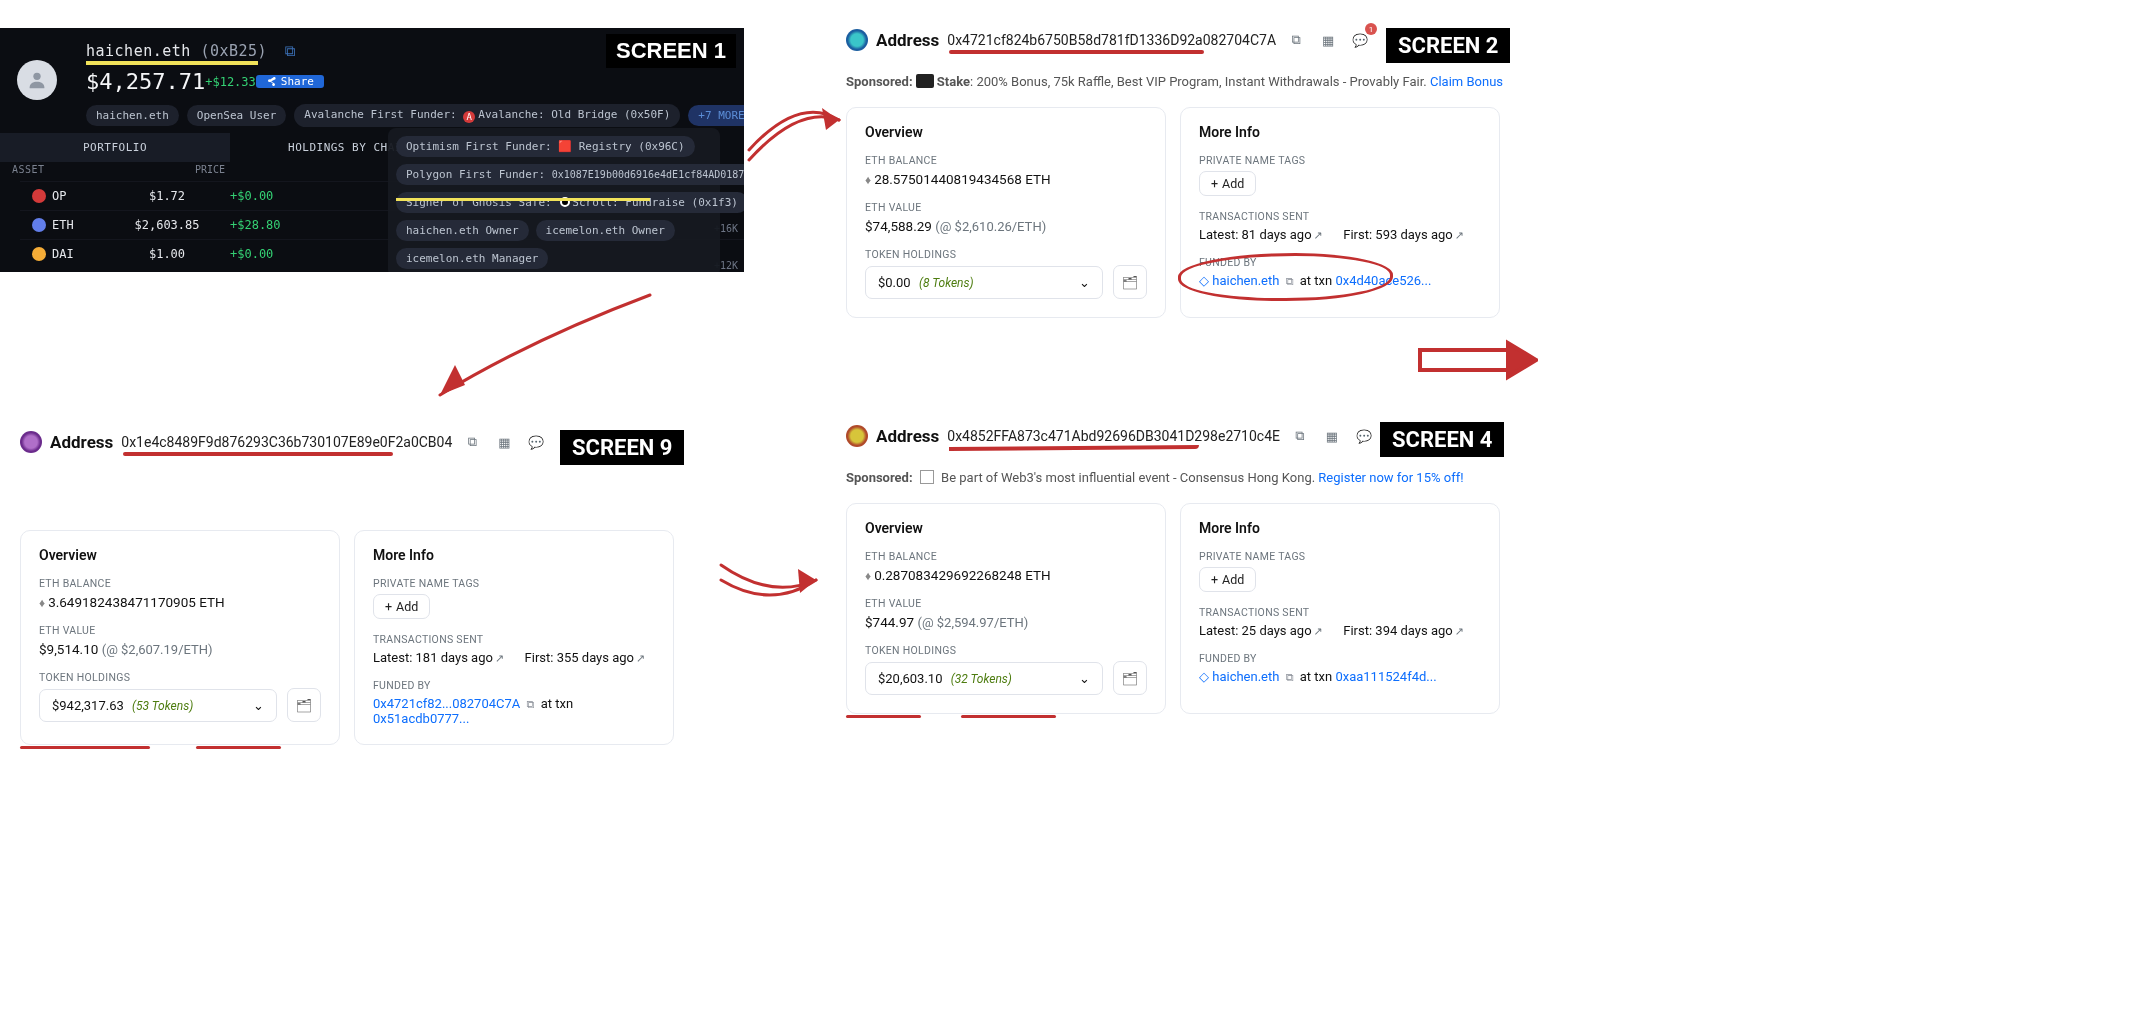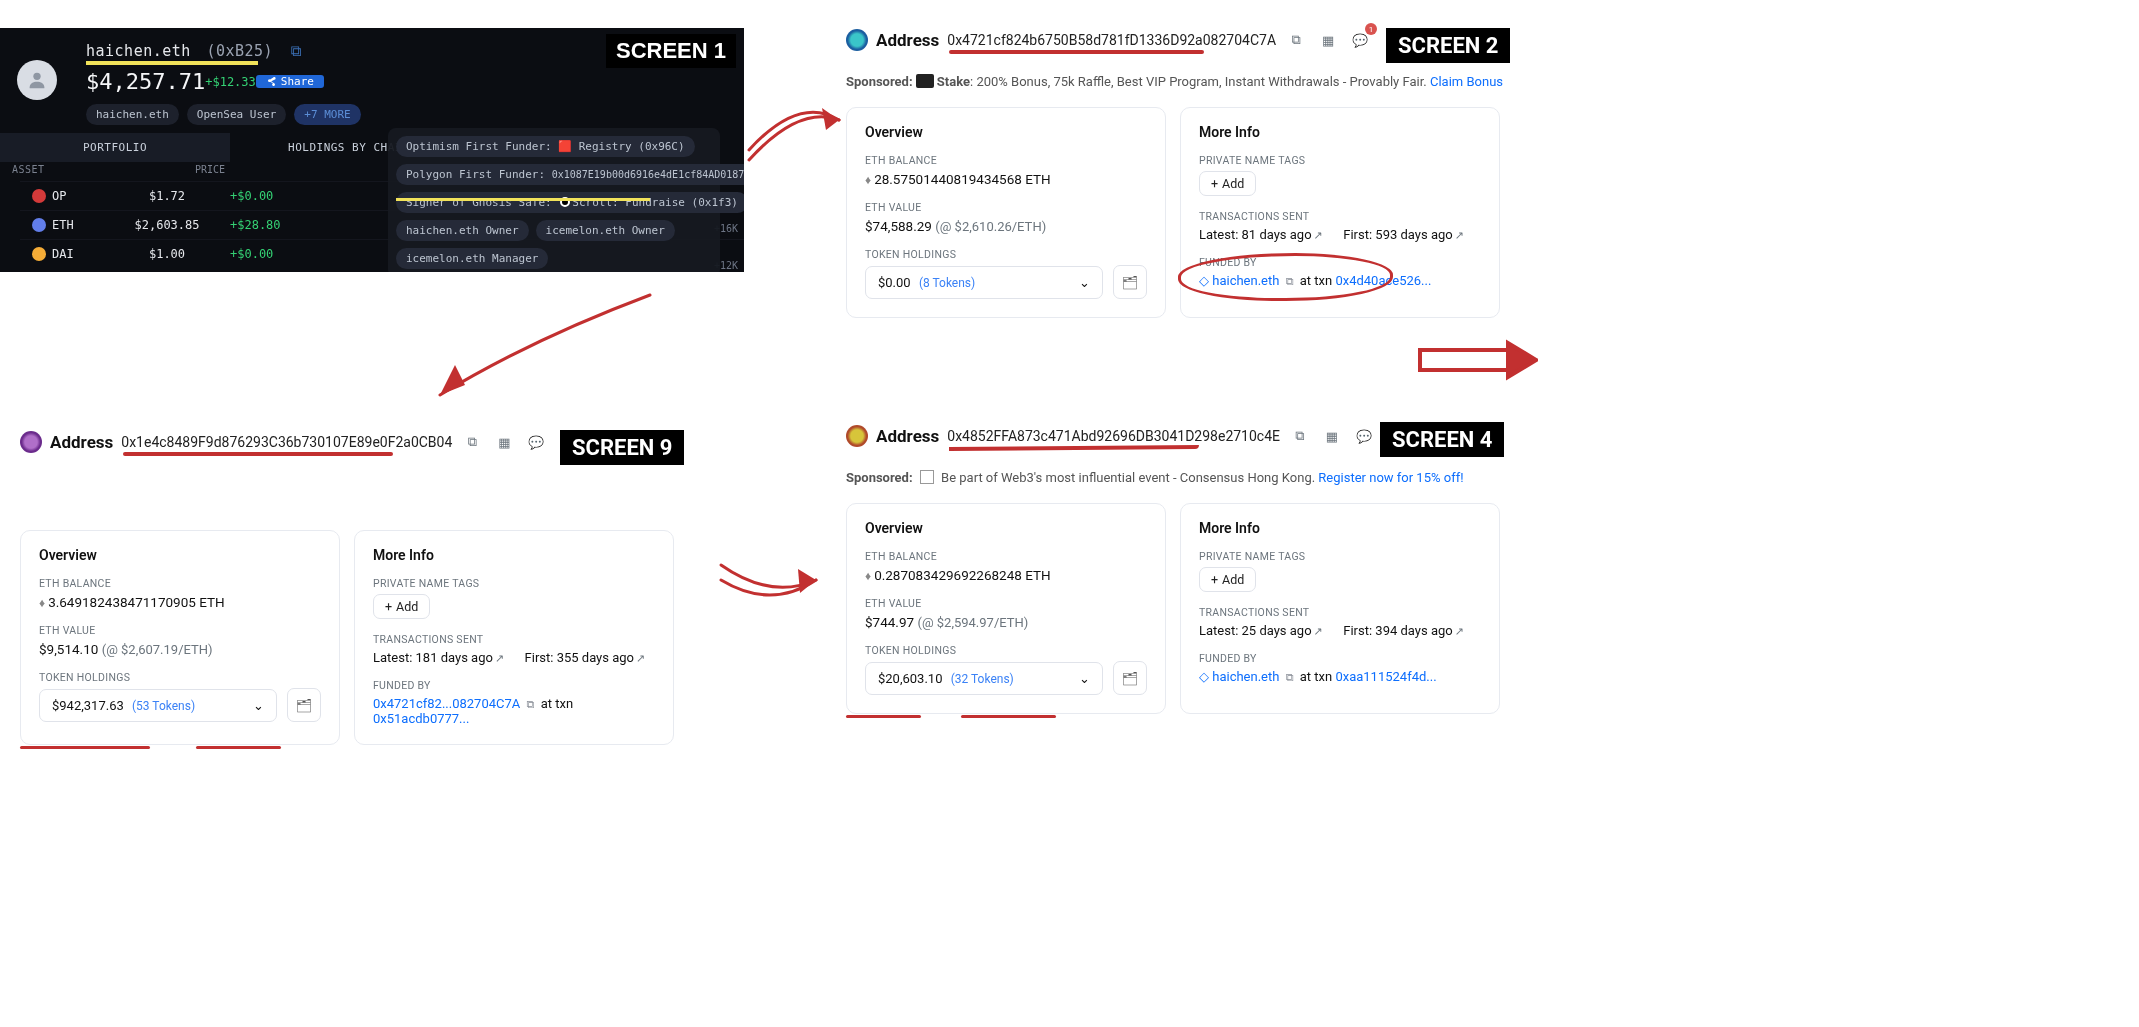--- a/index.html
+++ b/index.html
@@ -3,21 +3,21 @@
 <meta charset="utf-8">
 <style>
   * { box-sizing: border-box; margin: 0; padding: 0; }
   body { font-family: -apple-system, BlinkMacSystemFont, "Segoe UI", Roboto, Helvetica, Arial, sans-serif; background: #fff; width: 2139px; height: 1027px; position: relative; font-size: 13px; color: #212529; }
   
   
   .s1 { position:absolute; left:0; top:28px; width:744px; height:244px; background:#0b0d12; color:#e5e7eb; font-family: ui-monospace, SFMono-Regular, Menlo, Consolas, monospace; overflow:hidden; }
   .s1 .avatar-circle { position:absolute; left:17px; top:32px; width:40px; height:40px; border-radius:50%; background:#d9dde4; display:flex; align-items:center; justify-content:center; }
   .s1 .avatar-circle svg { width:22px; height:22px; fill:#8f97a3; }
   .s1 .name-row { position:absolute; left:86px; top:14px; font-size:15px; letter-spacing:.5px; }
-  .s1 .name-row .hex { color:#9aa2b1; margin-left:6px; }
+  .s1 .name-row .hex { color:#9aa2b1; }
   .s1 .copy-ic { margin-left:8px; color:#3b6fb5; cursor:pointer; }
   .s1 .name-underline { position:absolute; left:86px; top:33px; width:172px; height:4px; background:#f1e25a; }
   .s1 .val-row { position:absolute; left:86px; top:41px; display:flex; align-items:center; gap:0; }
   .s1 .val-row .big { font-size:22px; color:#f5f6f8; }
   .s1 .val-row .delta { font-size:12px; color:#34d174; }
   .s1 .share-btn { background:#2067d8; color:#fff; font-size:11px; padding:0 10px; border-radius:3px; cursor:pointer; display:flex; align-items:center; gap:4px; font-family:inherit; }
   .s1 .tags-row { position:absolute; left:86px; top:76px; display:flex; gap:8px; align-items:center; }
   .s1 .pill { background:#1d212c; color:#bcc4d0; font-size:11px; padding:4px 10px; border-radius:12px; white-space:nowrap; }
   .s1 .pill .icon-dot { display:inline-block; width:12px; height:12px; border-radius:50%; background:#d43a3a; vertical-align:-2px; margin-right:3px; font-size:9px; text-align:center; line-height:12px; color:#fff;}
   .s1 .pill.more { background:#1f3365; color:#5b8dd6; }
@@ -60,21 +60,21 @@
   .eth-sym { color:#888; margin-right:3px; font-size:12px; }
   .add-btn { border:1px solid #e0e3ea; border-radius:7px; padding:4px 11px; font-size:12.5px; color:#222; cursor:pointer; display:inline-flex; align-items:center; gap:4px; margin-bottom:14px;}
   .tx-row { font-size:13px; color:#111; margin-bottom:14px; }
   .tx-row .arrow-ic { color:#6c757d; font-size:11px; margin-left:2px; }
   .tx-row .gap { display:inline-block; width:14px; }
   .funded { font-size:13px; color:#111; }
   .funded .link { color:#0d6efd; cursor:pointer; }
   .funded .copy-sm { color:#8a8f98; font-size:11px; margin:0 3px; cursor:pointer; }
   .token-select { display:flex; align-items:center; gap:10px; }
   .token-select .sel { flex:1; border:1px solid #e0e3ea; border-radius:7px; padding:8px 12px; font-size:13px; color:#111; display:flex; align-items:center; justify-content:space-between; cursor:pointer; }
-  .token-select .sel .cnt { color:#3b82f6; font-size:12px; margin-left:5px; }
+  .token-select .sel .cnt { color:#4d7c0f; font-size:12px; margin-left:5px;font-style:italic; }
   .token-select .wallet-btn { width:34px; height:34px; border:1px solid #e0e3ea; border-radius:7px; display:flex; align-items:center; justify-content:center; color:#555; cursor:pointer;}
   .red-under { position:absolute; height:3px; background:#c23030; border-radius:2px; }
   .scr-lbl { position:absolute; background:#000; color:#fff; font-weight:700; font-size:22px; padding:5px 12px; }
   .circle-anno { position:absolute; border:3px solid #c23030; border-radius:60% 50% 55% 50% / 55% 50% 55% 50%; pointer-events:none; }
 
   
   .anno-svg { position:absolute; pointer-events:none; }
   .anno-svg path { stroke:#c23030; stroke-width:3; fill:none; stroke-linecap:round; }
   .anno-svg polygon { fill:#c23030; }
 </style>
@@ -101,20 +101,23 @@
     <span class="share-btn">
       <svg width="11" height="11" viewBox="0 0 24 24" fill="#fff">
           <path d="M18 8a3 3 0 10-2.83-4H15l-6 3.5a3 3 0 100 5l6 3.5A3 3 0 1018 16l-6-3.5v-1L18 8z"></path>
         </svg>
       <span>Share</span>
     </span>
   </div>
   <div class="tags-row">
     <span class="pill">haichen.eth</span>
     <span class="pill">OpenSea User</span>
+    <span class="pill">
+      <span>Avalanche First Funder: </span><span class="icon-dot">A</span><span>Avalanche: Old Bridge (0x50F)</span>
+    </span>
     <span class="pill more">+7 MORE</span>
   </div>
   <div class="tabs">
     <div class="tab active">PORTFOLIO</div>
     <div class="tab">HOLDINGS BY CHAI</div>
   </div>
   <div class="hdr">ASSET</div>
   <div class="hdr2">PRICE</div>
   <div class="rows">
     <div class="arow">

